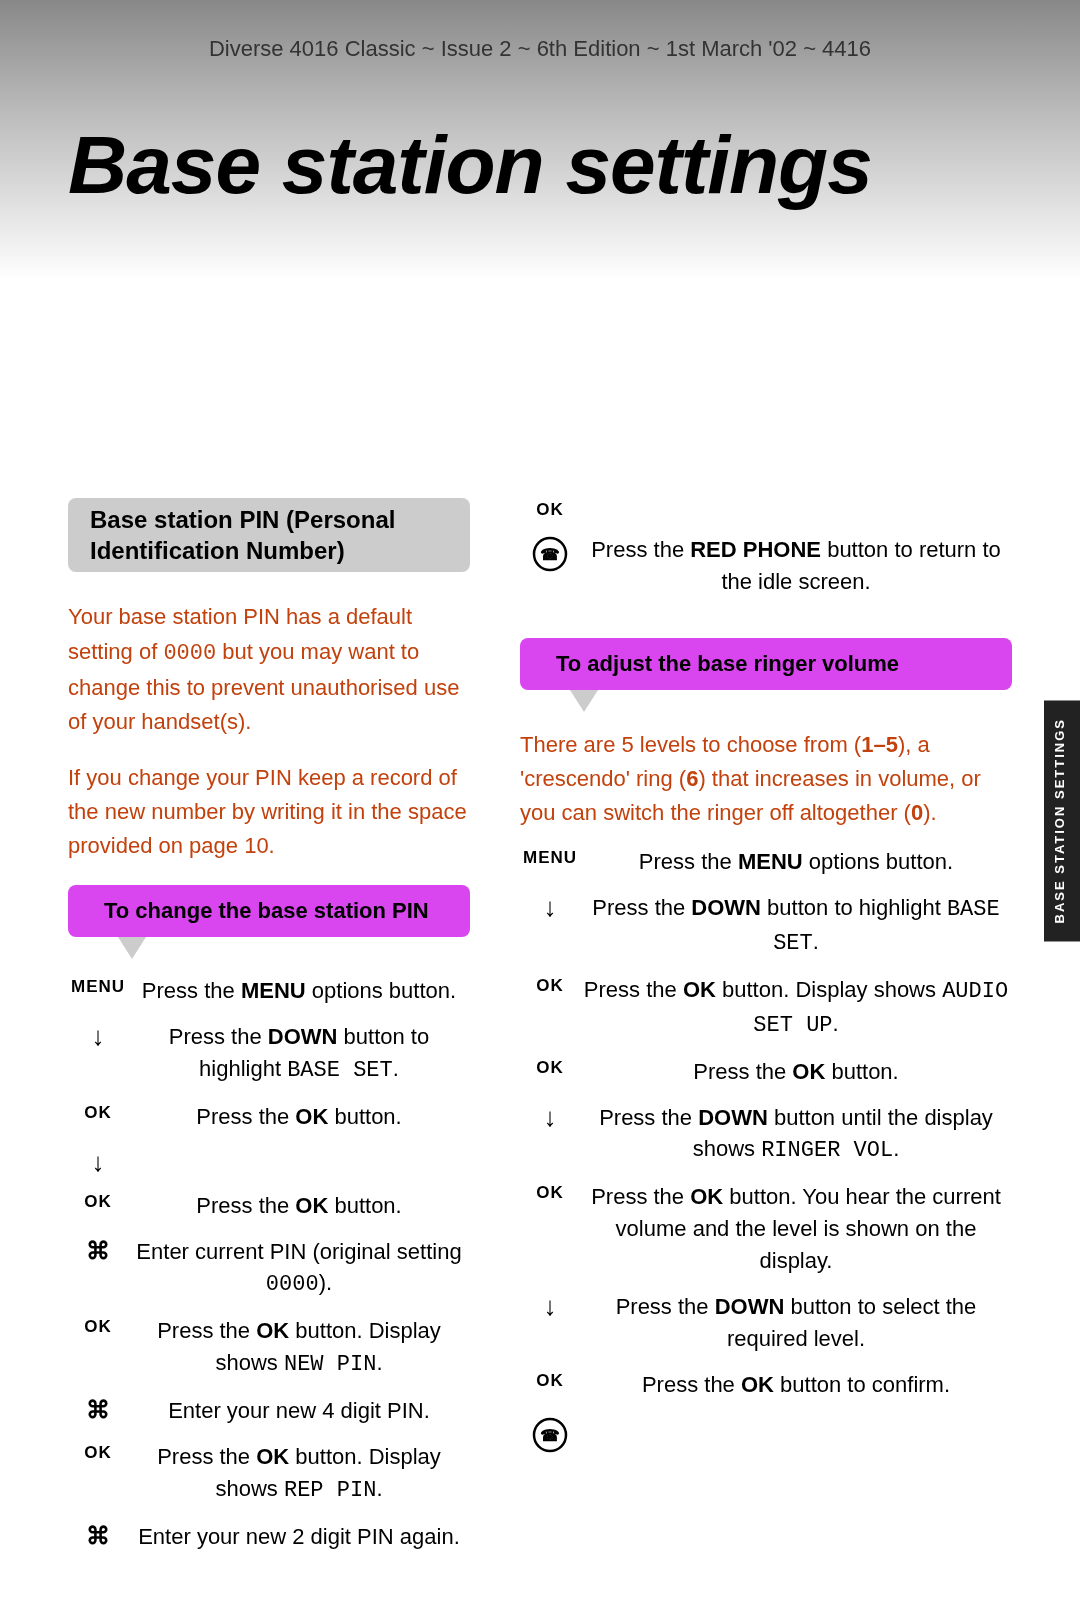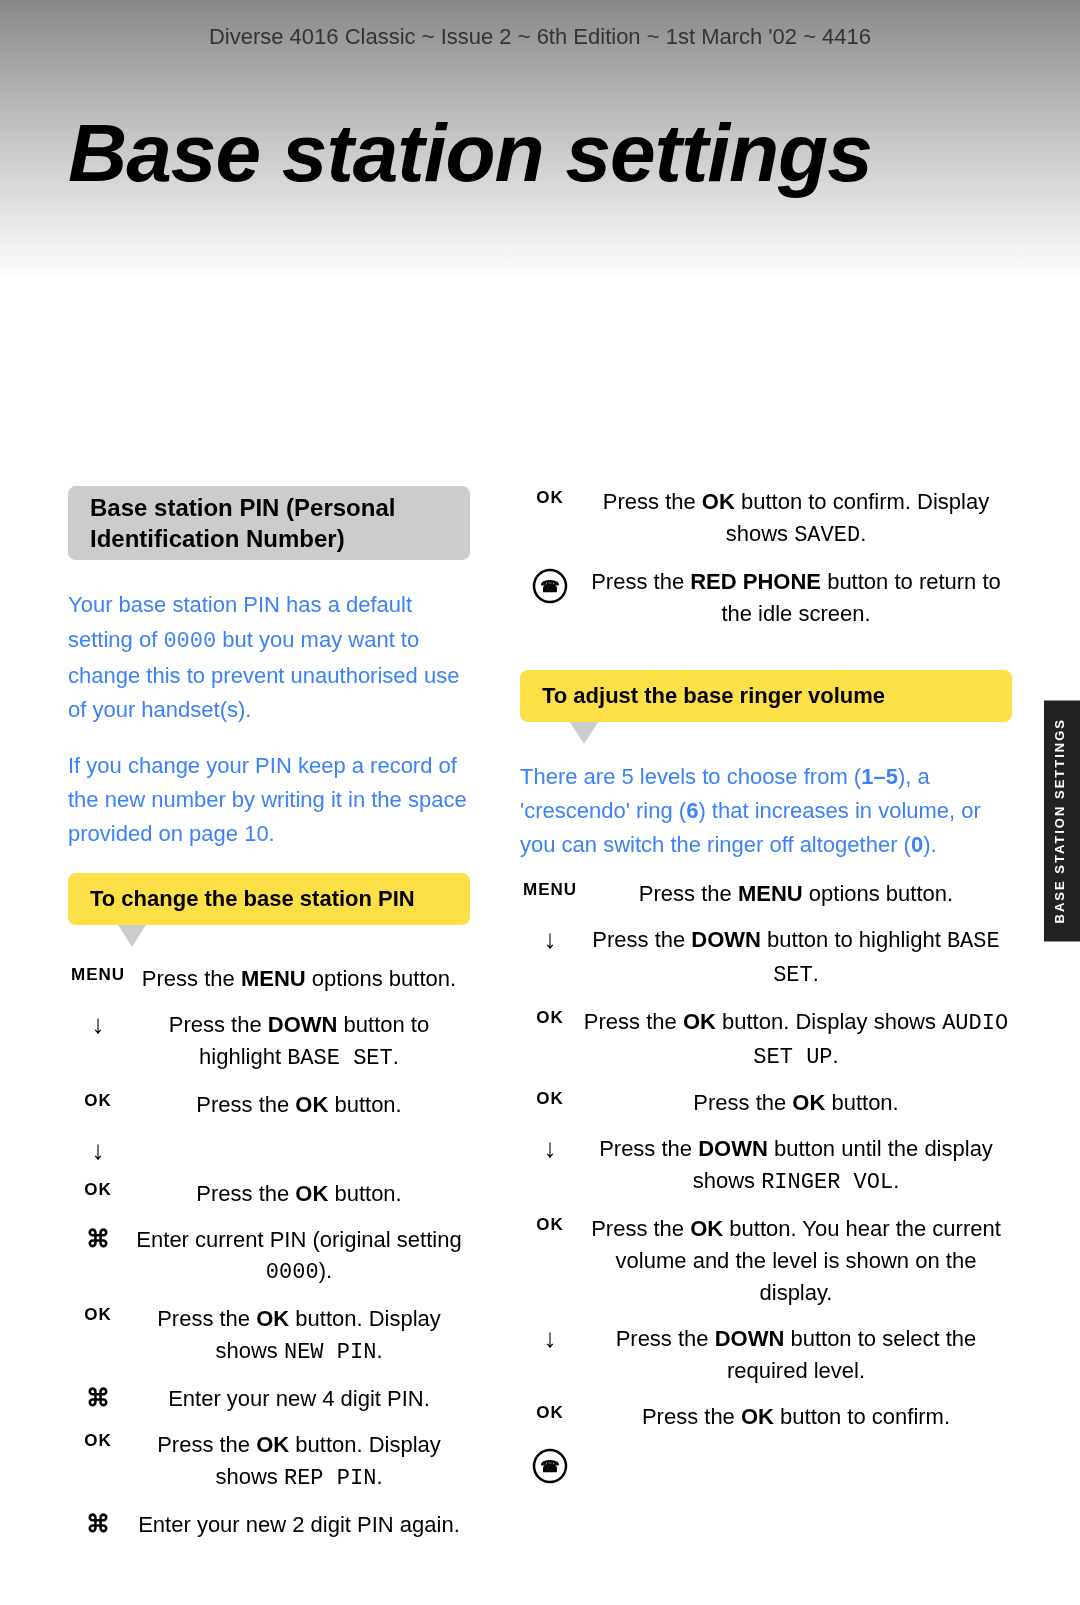--- a/index.html
+++ b/index.html
@@ -30,21 +30,21 @@
       width: 100%;
       height: 280px;
       background: linear-gradient(to bottom, #888 0%, #bbb 40%, #fff 100%);
       z-index: 0;
     }
 
     .header-top {
       position: relative;
       z-index: 1;
       text-align: center;
-      padding-top: 24px;
+      padding-top: 36px;
       font-size: 22px;
       color: #333;
     }
 
     .page-title {
       position: relative;
       z-index: 1;
       padding-top: 60px;
       padding-left: 68px;
       font-size: 82px;
@@ -107,28 +107,28 @@
       margin-bottom: 28px;
       line-height: 1.3;
       display: inline-block;
       width: 100%;
     }
 
     .body-text {
       font-size: 22px;
       line-height: 1.55;
       margin-bottom: 22px;
-      color: #3b82f6;
+      color: #c2410c;
     }
 
     
     .callout-box {
-      background: #fde047;
+      background: #d946ef;
       border-radius: 8px;
-      padding: 13px 22px;
+      padding: 13px 36px;
       font-size: 22px;
       font-weight: 900;
       margin-bottom: 0;
       display: inline-block;
       position: relative;
       width: 100%;
     }
 
     .callout-box::after {
       content: '';
@@ -295,21 +295,20 @@
 
       </div>
     </div>
 
     <div class="col-right">
 
       <div class="right-top-steps" style="margin-top: 0; padding-top: 0;">
 
         <div class="instr-row">
           <div class="instr-icon ok-label">OK</div>
-          <div class="instr-text">Press the <strong>OK</strong> button to confirm. Display shows <span class="bold-mono">SAVED</span>.</div>
         </div>
 
         <div class="instr-row">
           <div class="instr-icon">
             <svg width="36" height="36" viewBox="0 0 36 36">
               <circle cx="18" cy="18" r="16" fill="none" stroke="#000" stroke-width="2.5"></circle>
               <text x="18" y="24" text-anchor="middle" font-size="16" fill="#000">☎</text>
             </svg>
           </div>
           <div class="instr-text">Press the <strong>RED PHONE</strong> button to return to the idle screen.</div>

